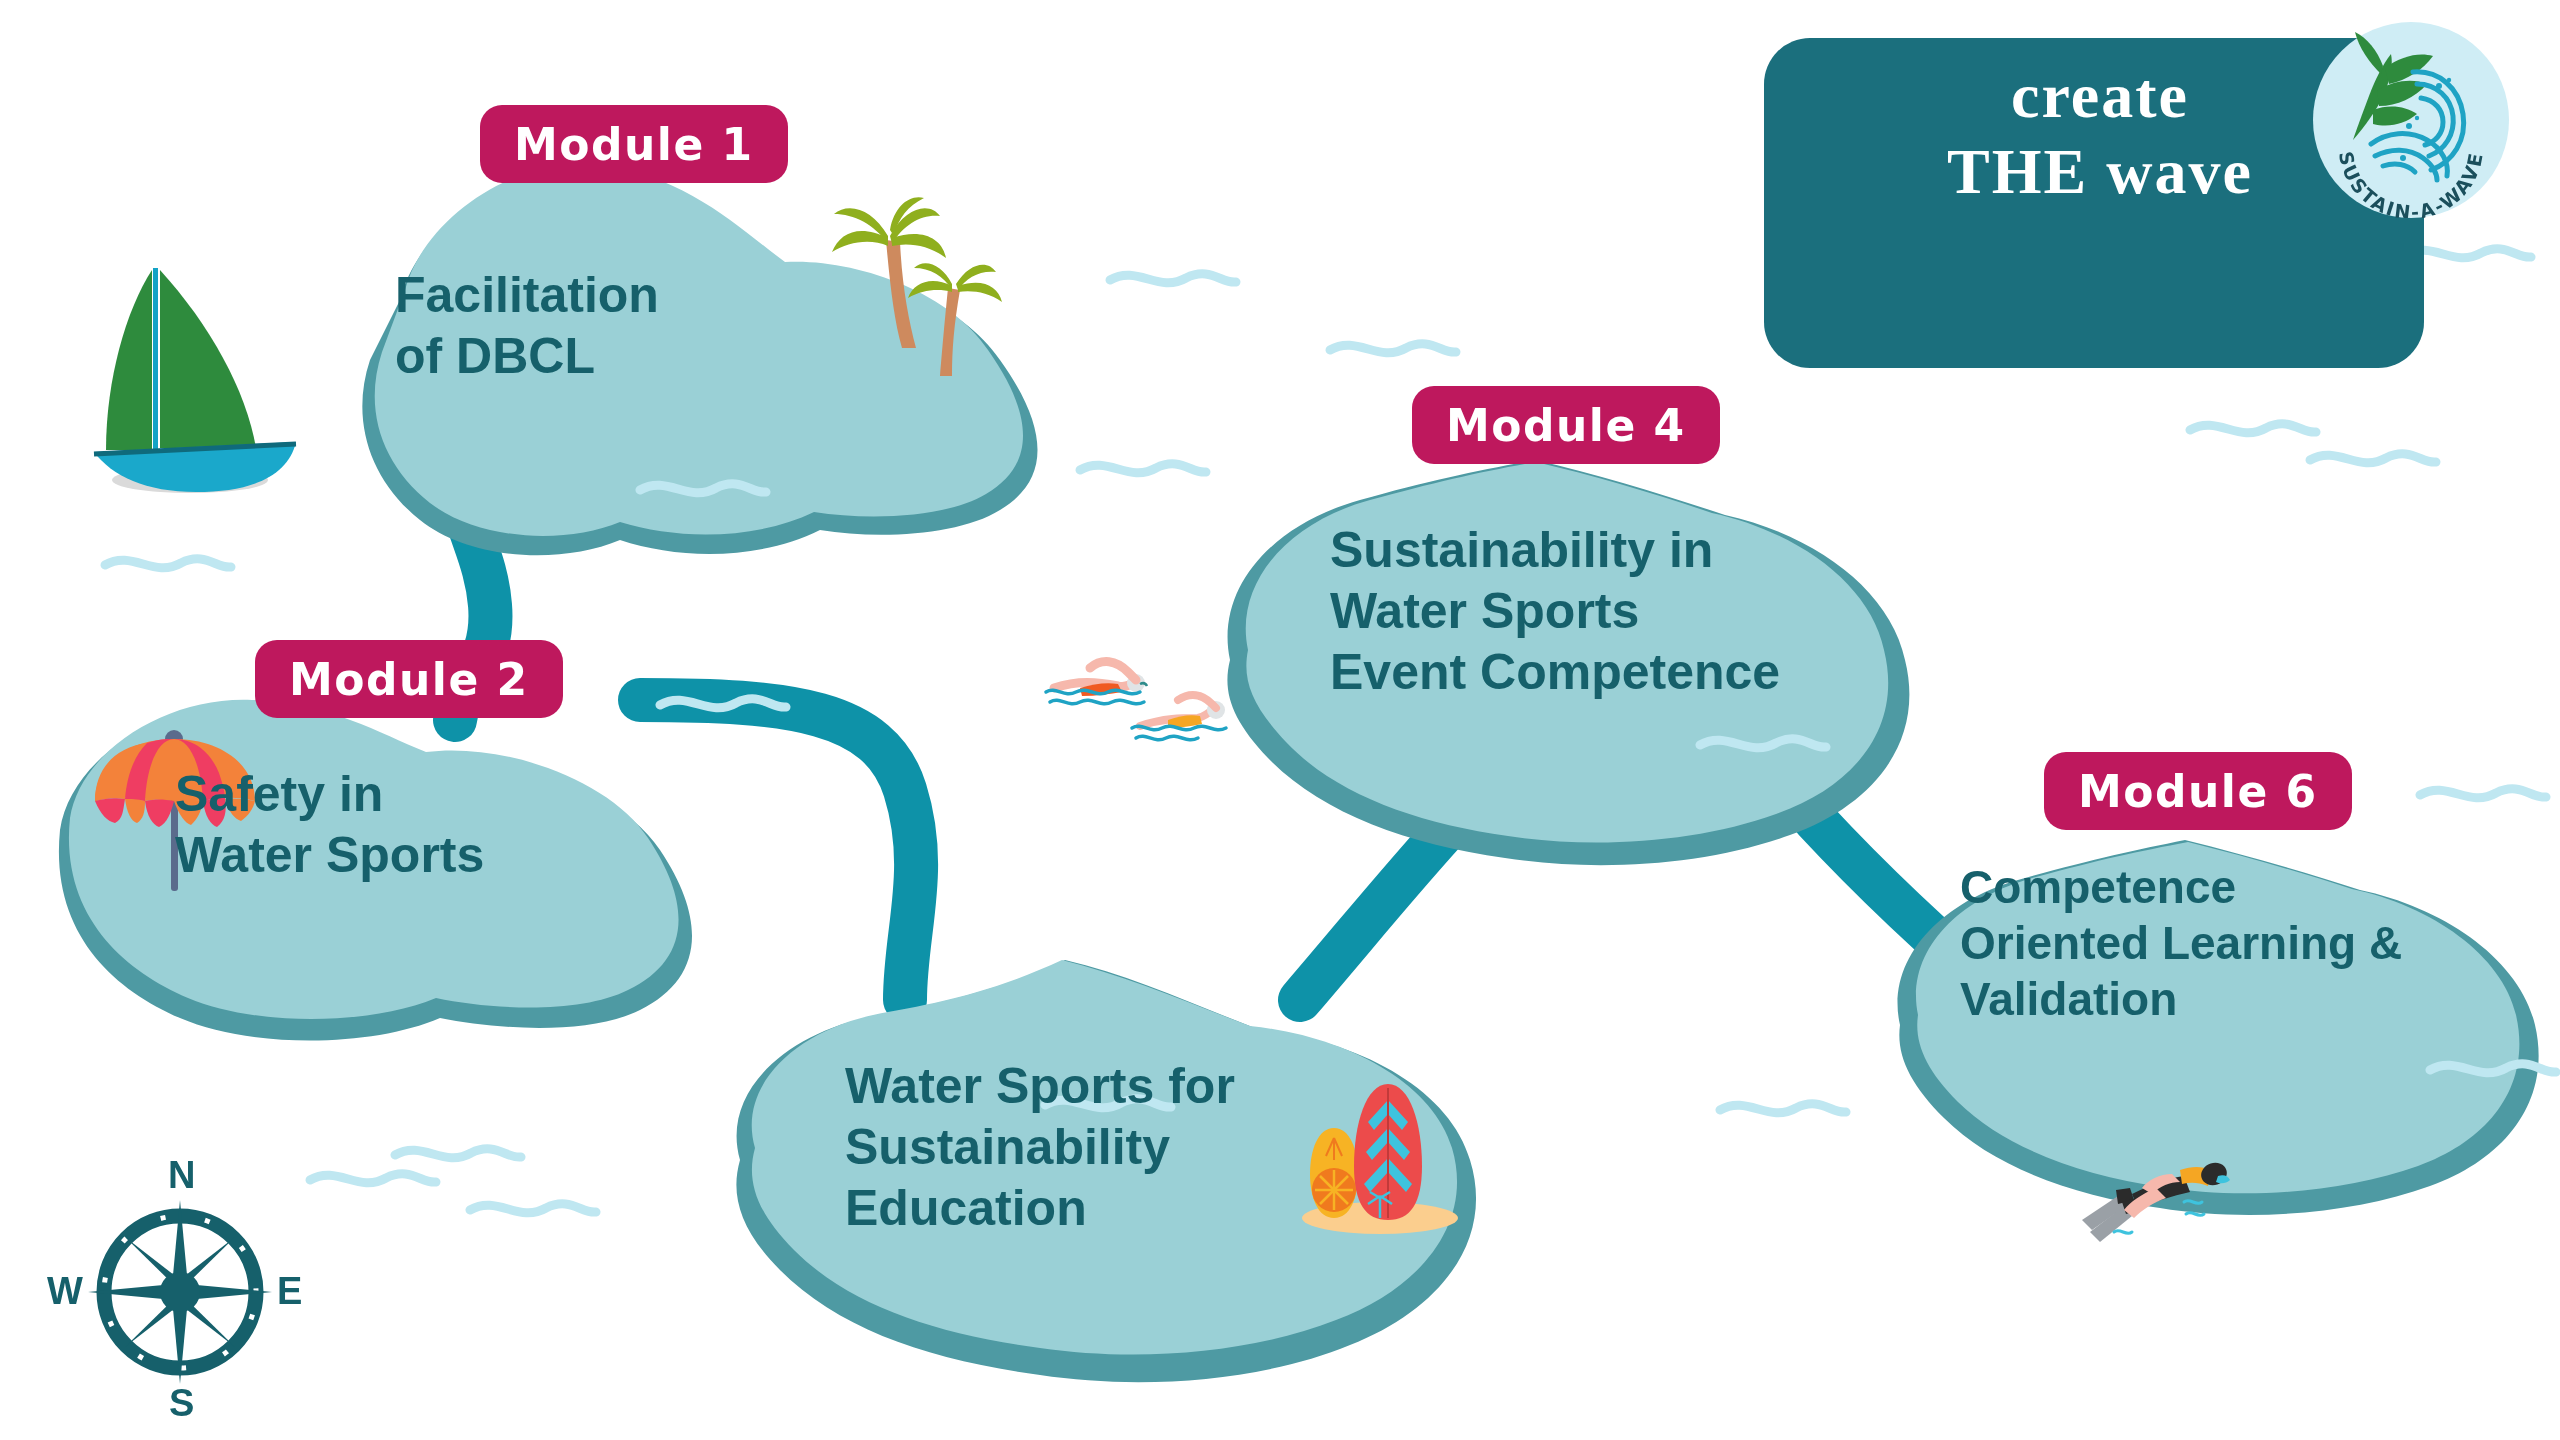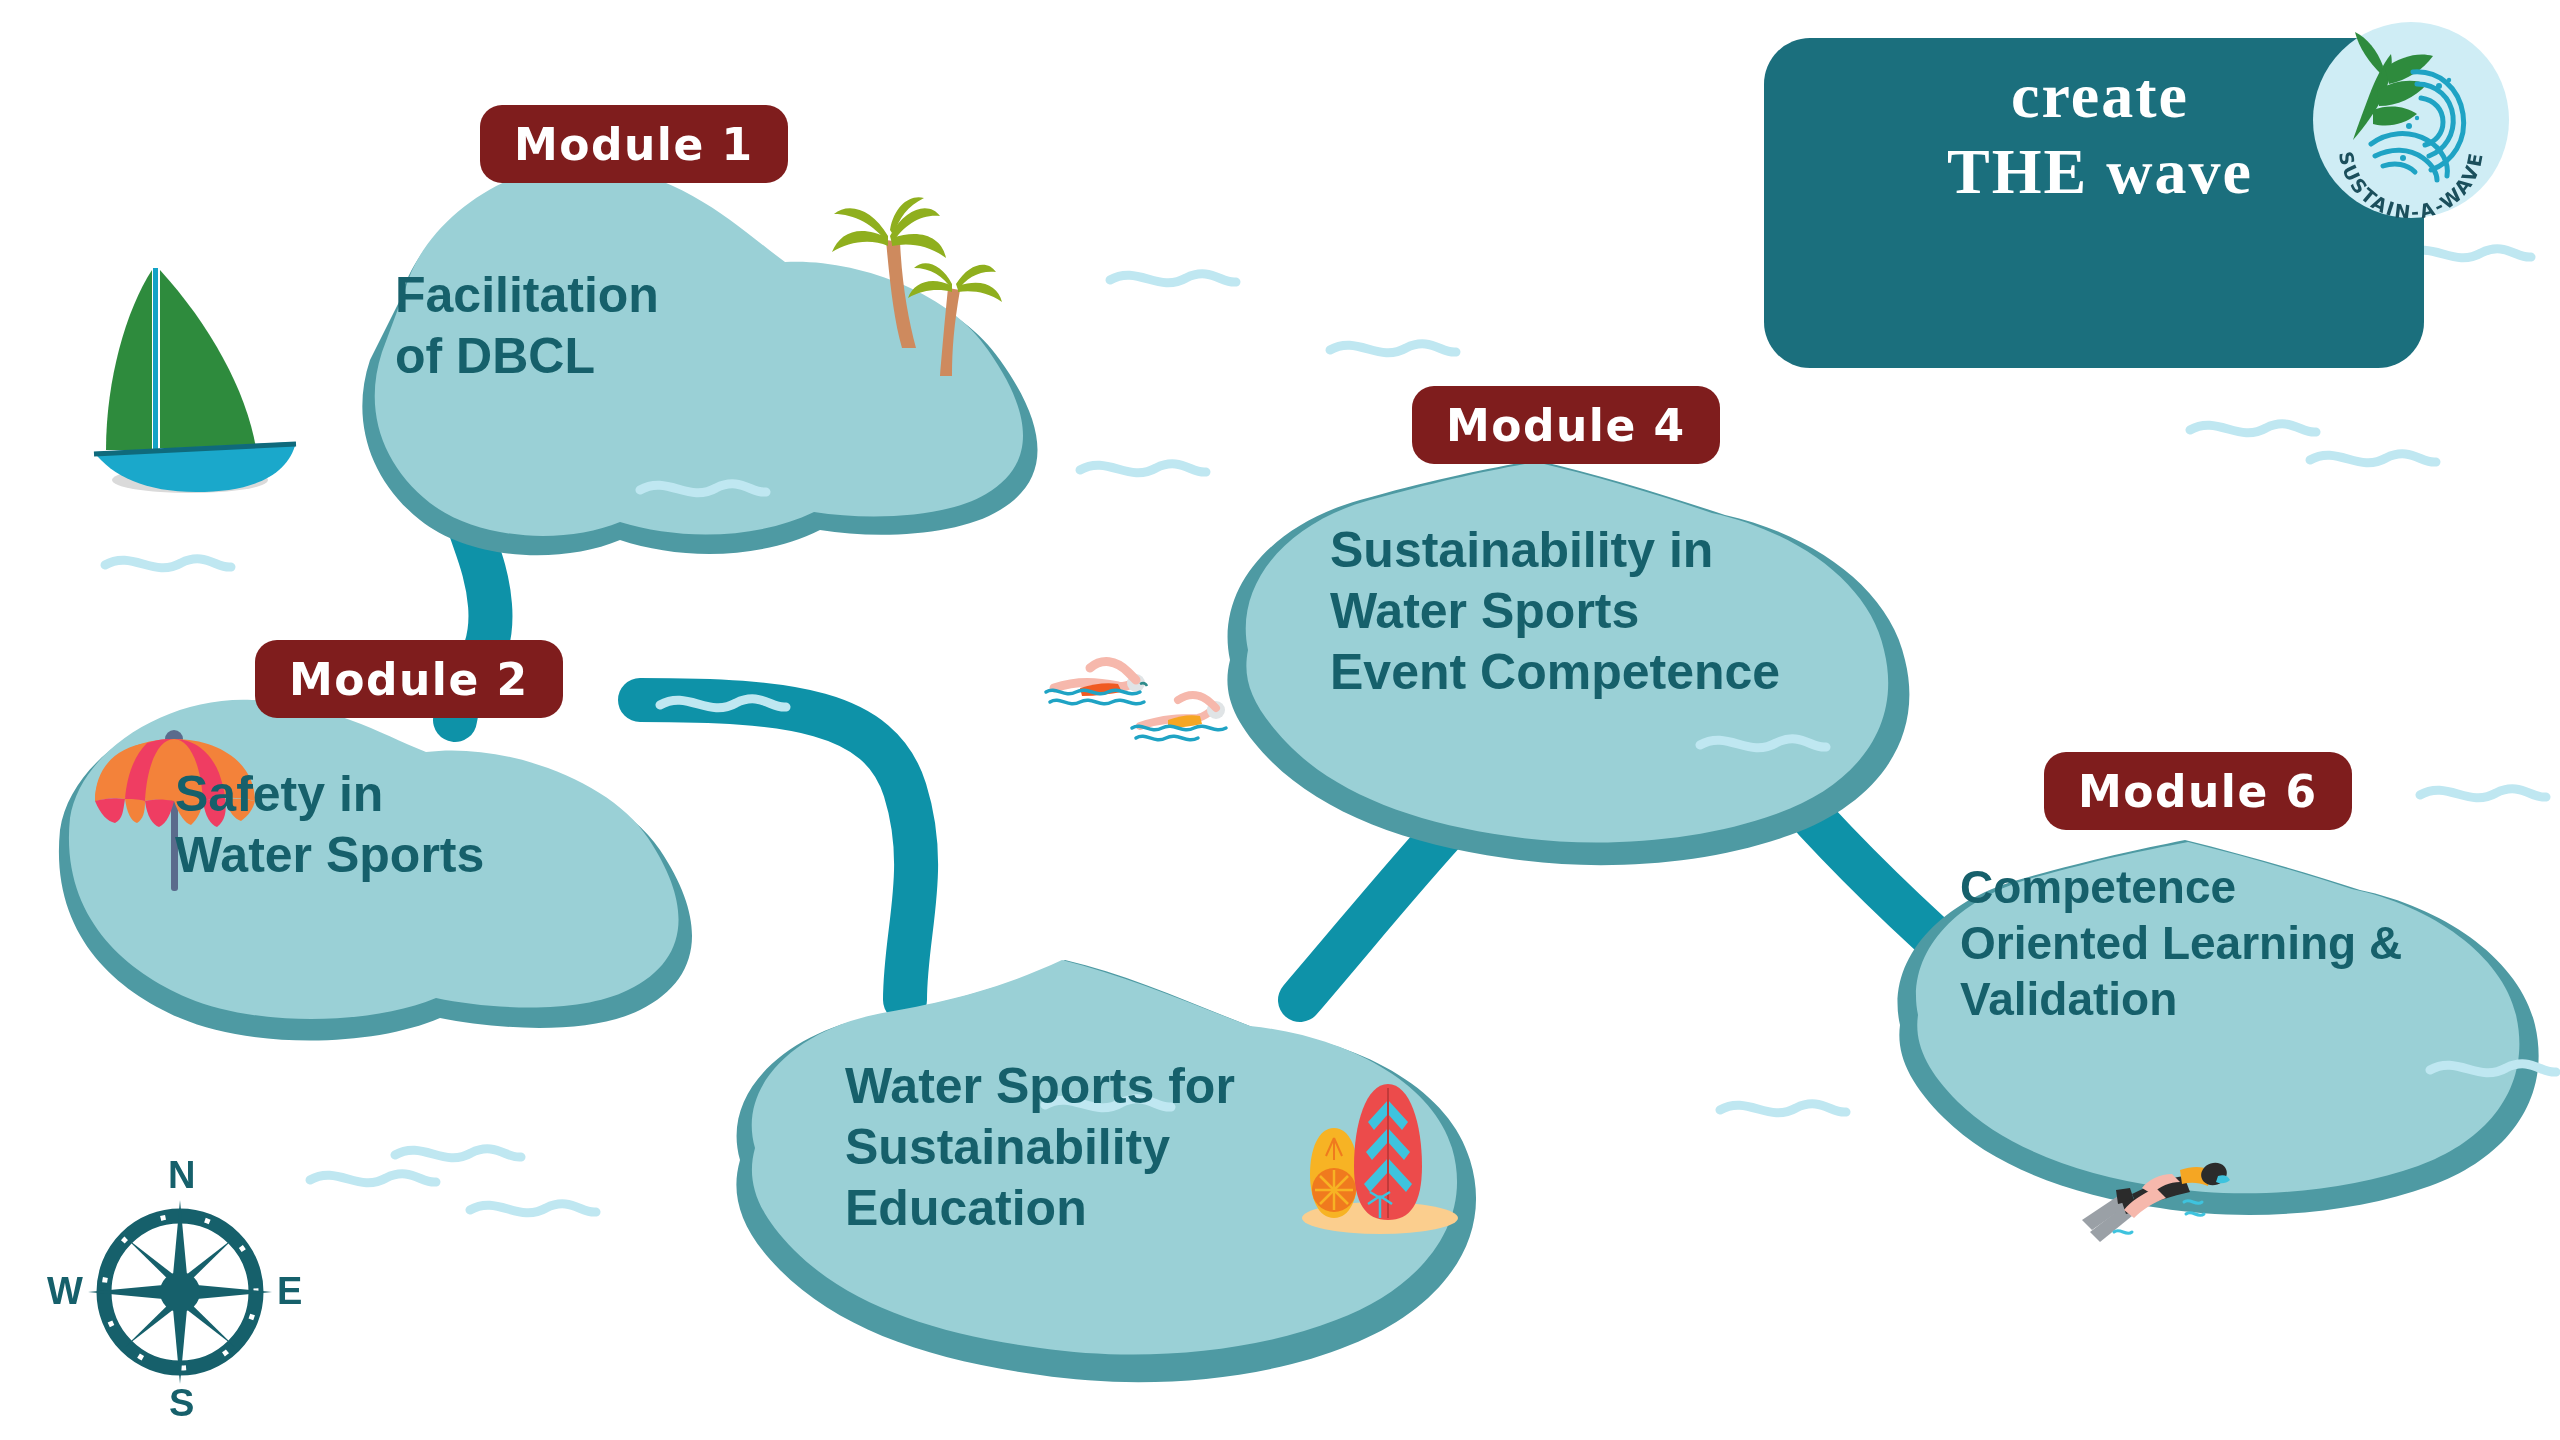--- a/index.html
+++ b/index.html
@@ -10,21 +10,21 @@
     overflow:hidden;
   }
   #stage { position:relative; width:2560px; height:1440px; background:#fff; }
 
   
   .layer { position:absolute; left:0; top:0; width:2560px; height:1440px; }
 
   
   .chip {
     position:absolute;
-    background:#7f1d1d;
+    background:#be185d;
     color:#ffffff;
     border-radius:22px;
     display:flex; align-items:center; justify-content:center;
     font-size:44px;
     font-weight:700;
     letter-spacing:1.5px;
     white-space:nowrap;
     padding:0 34px;
     height:78px;
     z-index:40;

